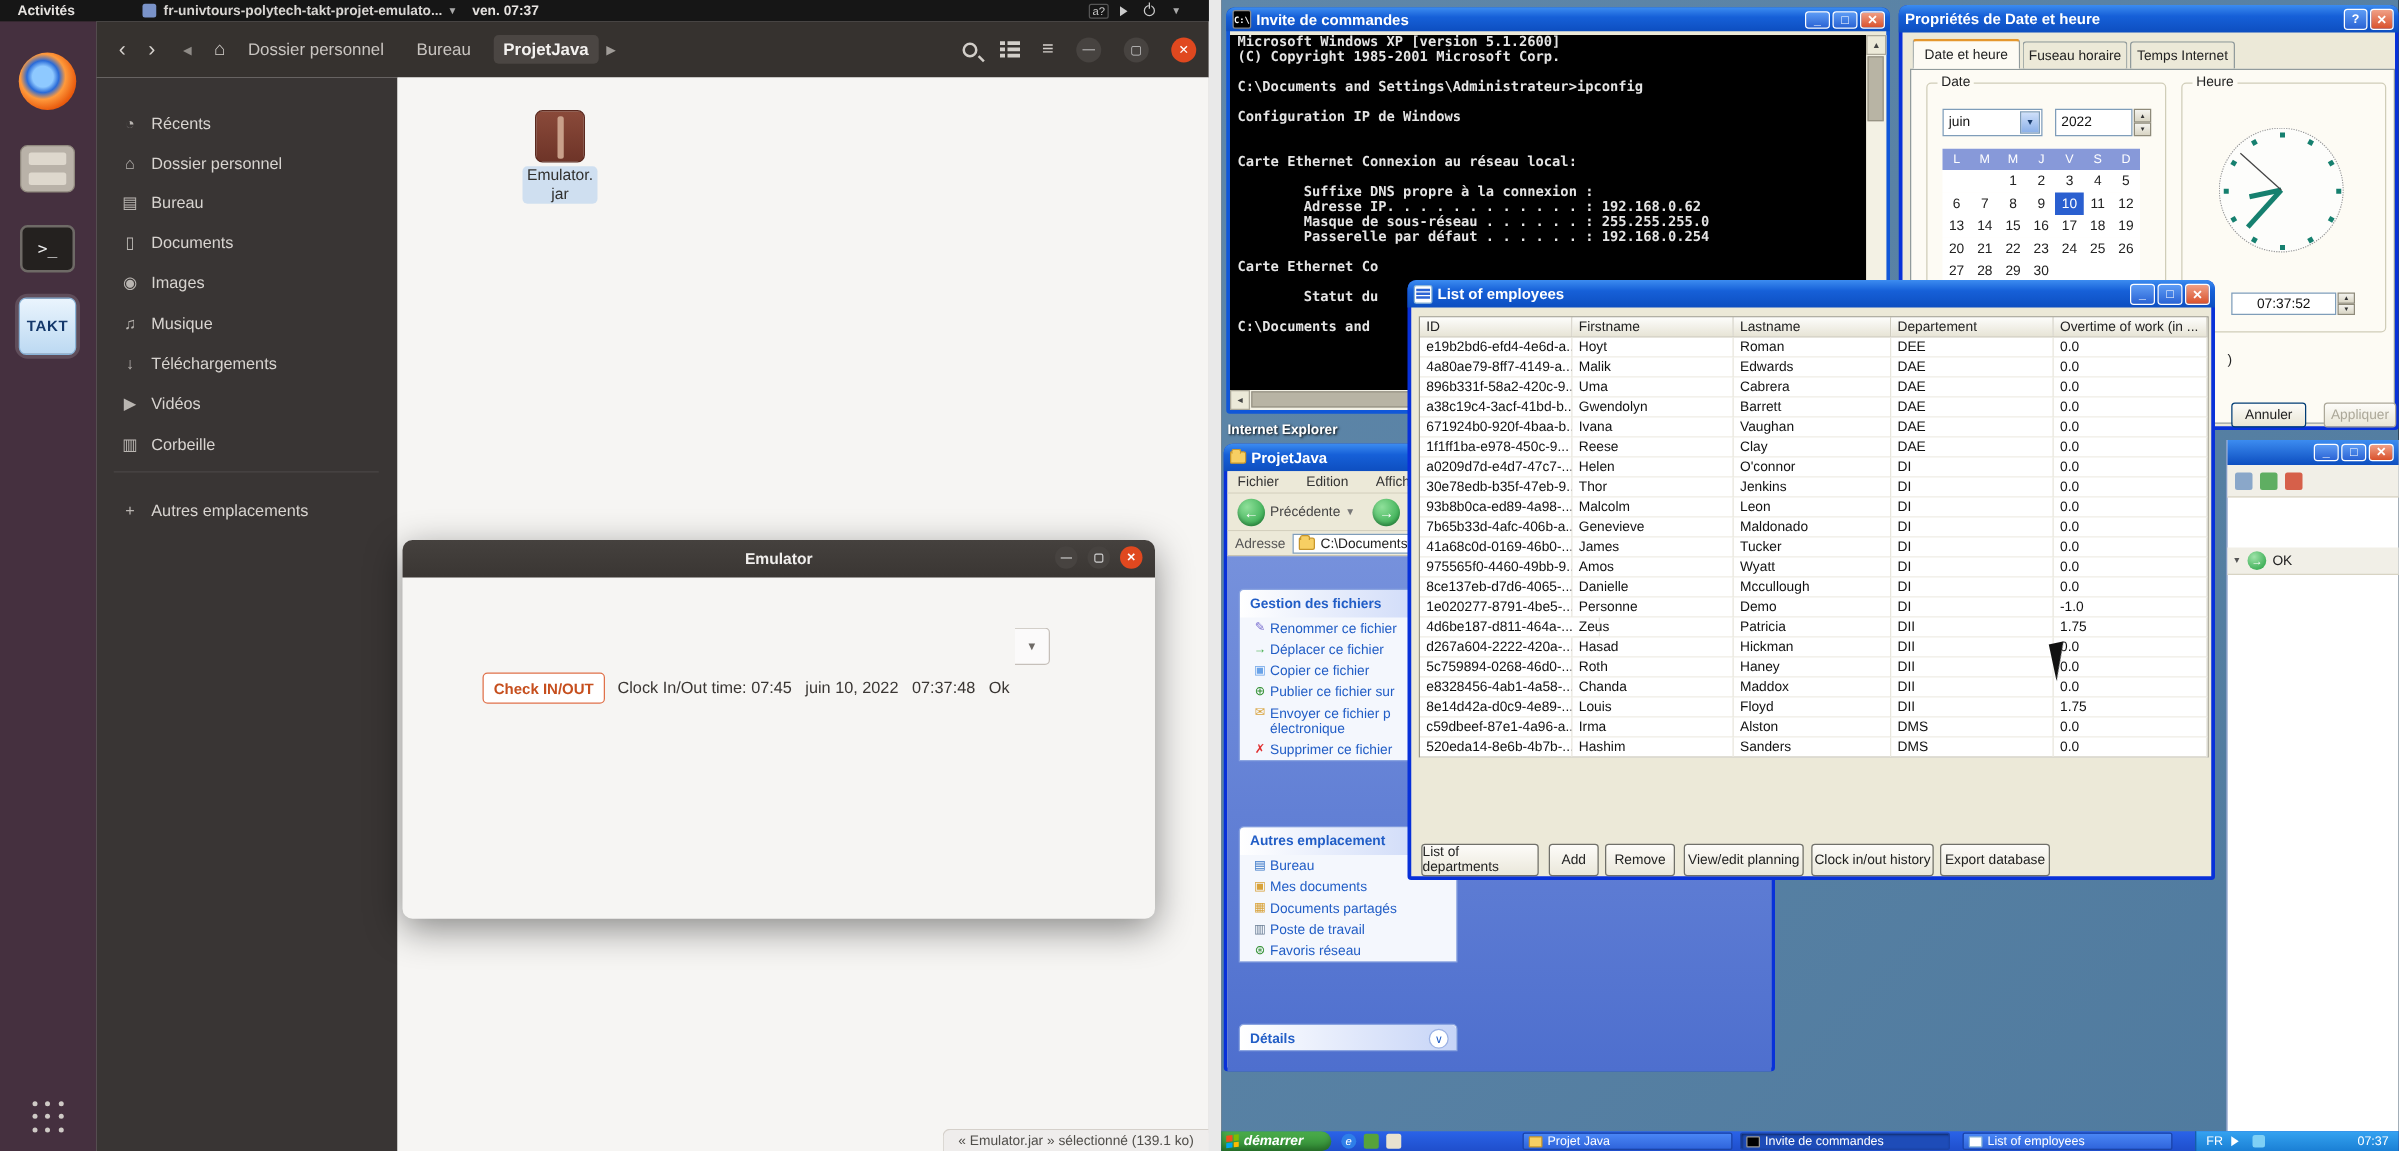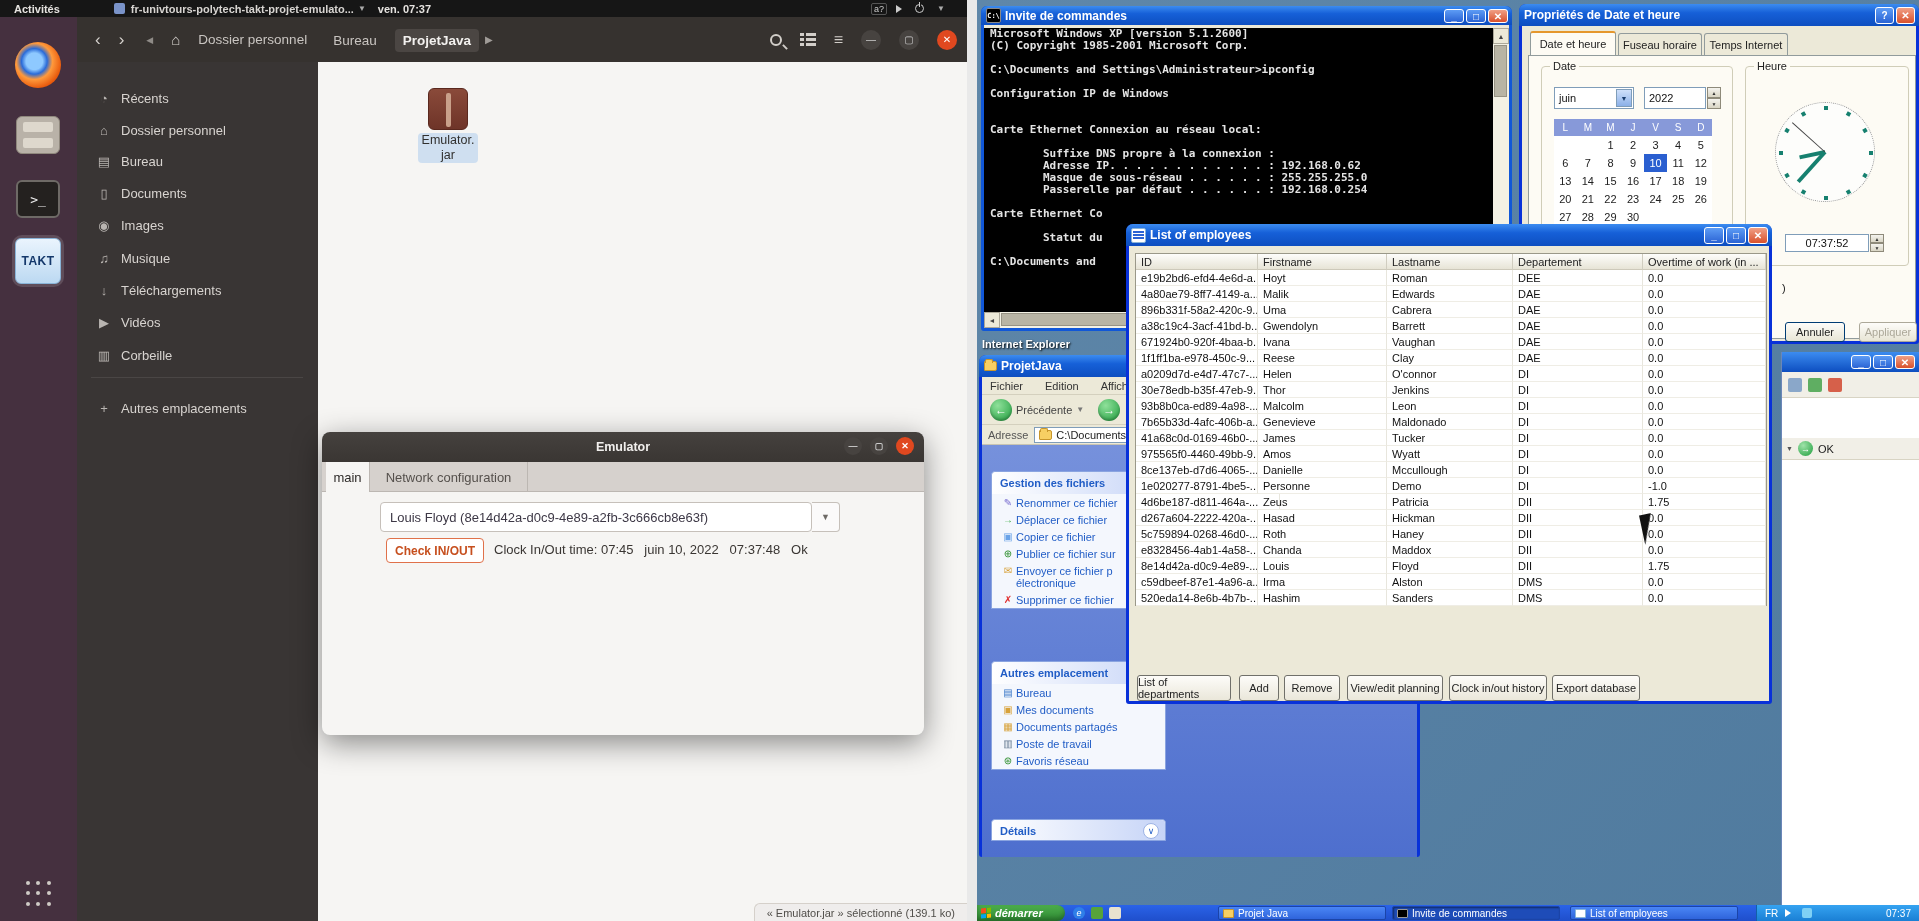--- a/index.html
+++ b/index.html
@@ -292,25 +292,20 @@
 
   <div class="abs emu">
     <div class="emu-tb">
         <span>Emulator</span>
       <span class="emu-ctrl">
         <span class="winbtn">—</span>
         <span class="winbtn">▢</span>
         <span class="winbtn close">✕</span>
       </span>
     </div>
-    <div class="emu-tabs" id="emu-tabs">
-        <div class="emu-tab active" style="left: 4px; width: 44px;">main</div>
-        <div class="emu-tab" style="left: 48px; width: 158px;">Network configuration</div>
-      </div>
-    <div class="emu-combo">Louis Floyd (8e14d42a-d0c9-4e89-a2fb-3c666cb8e63f)</div>
     <div class="emu-combo-btn">▼</div>
     <div class="emu-check">Check IN/OUT</div>
     <div class="emu-clock">Clock In/Out time: 07:45   juin 10, 2022   07:37:48   Ok</div>
   </div>
 </div>
 
 <div class="abs divider"></div>
 
 <div class="abs xpdesk"></div>
 

